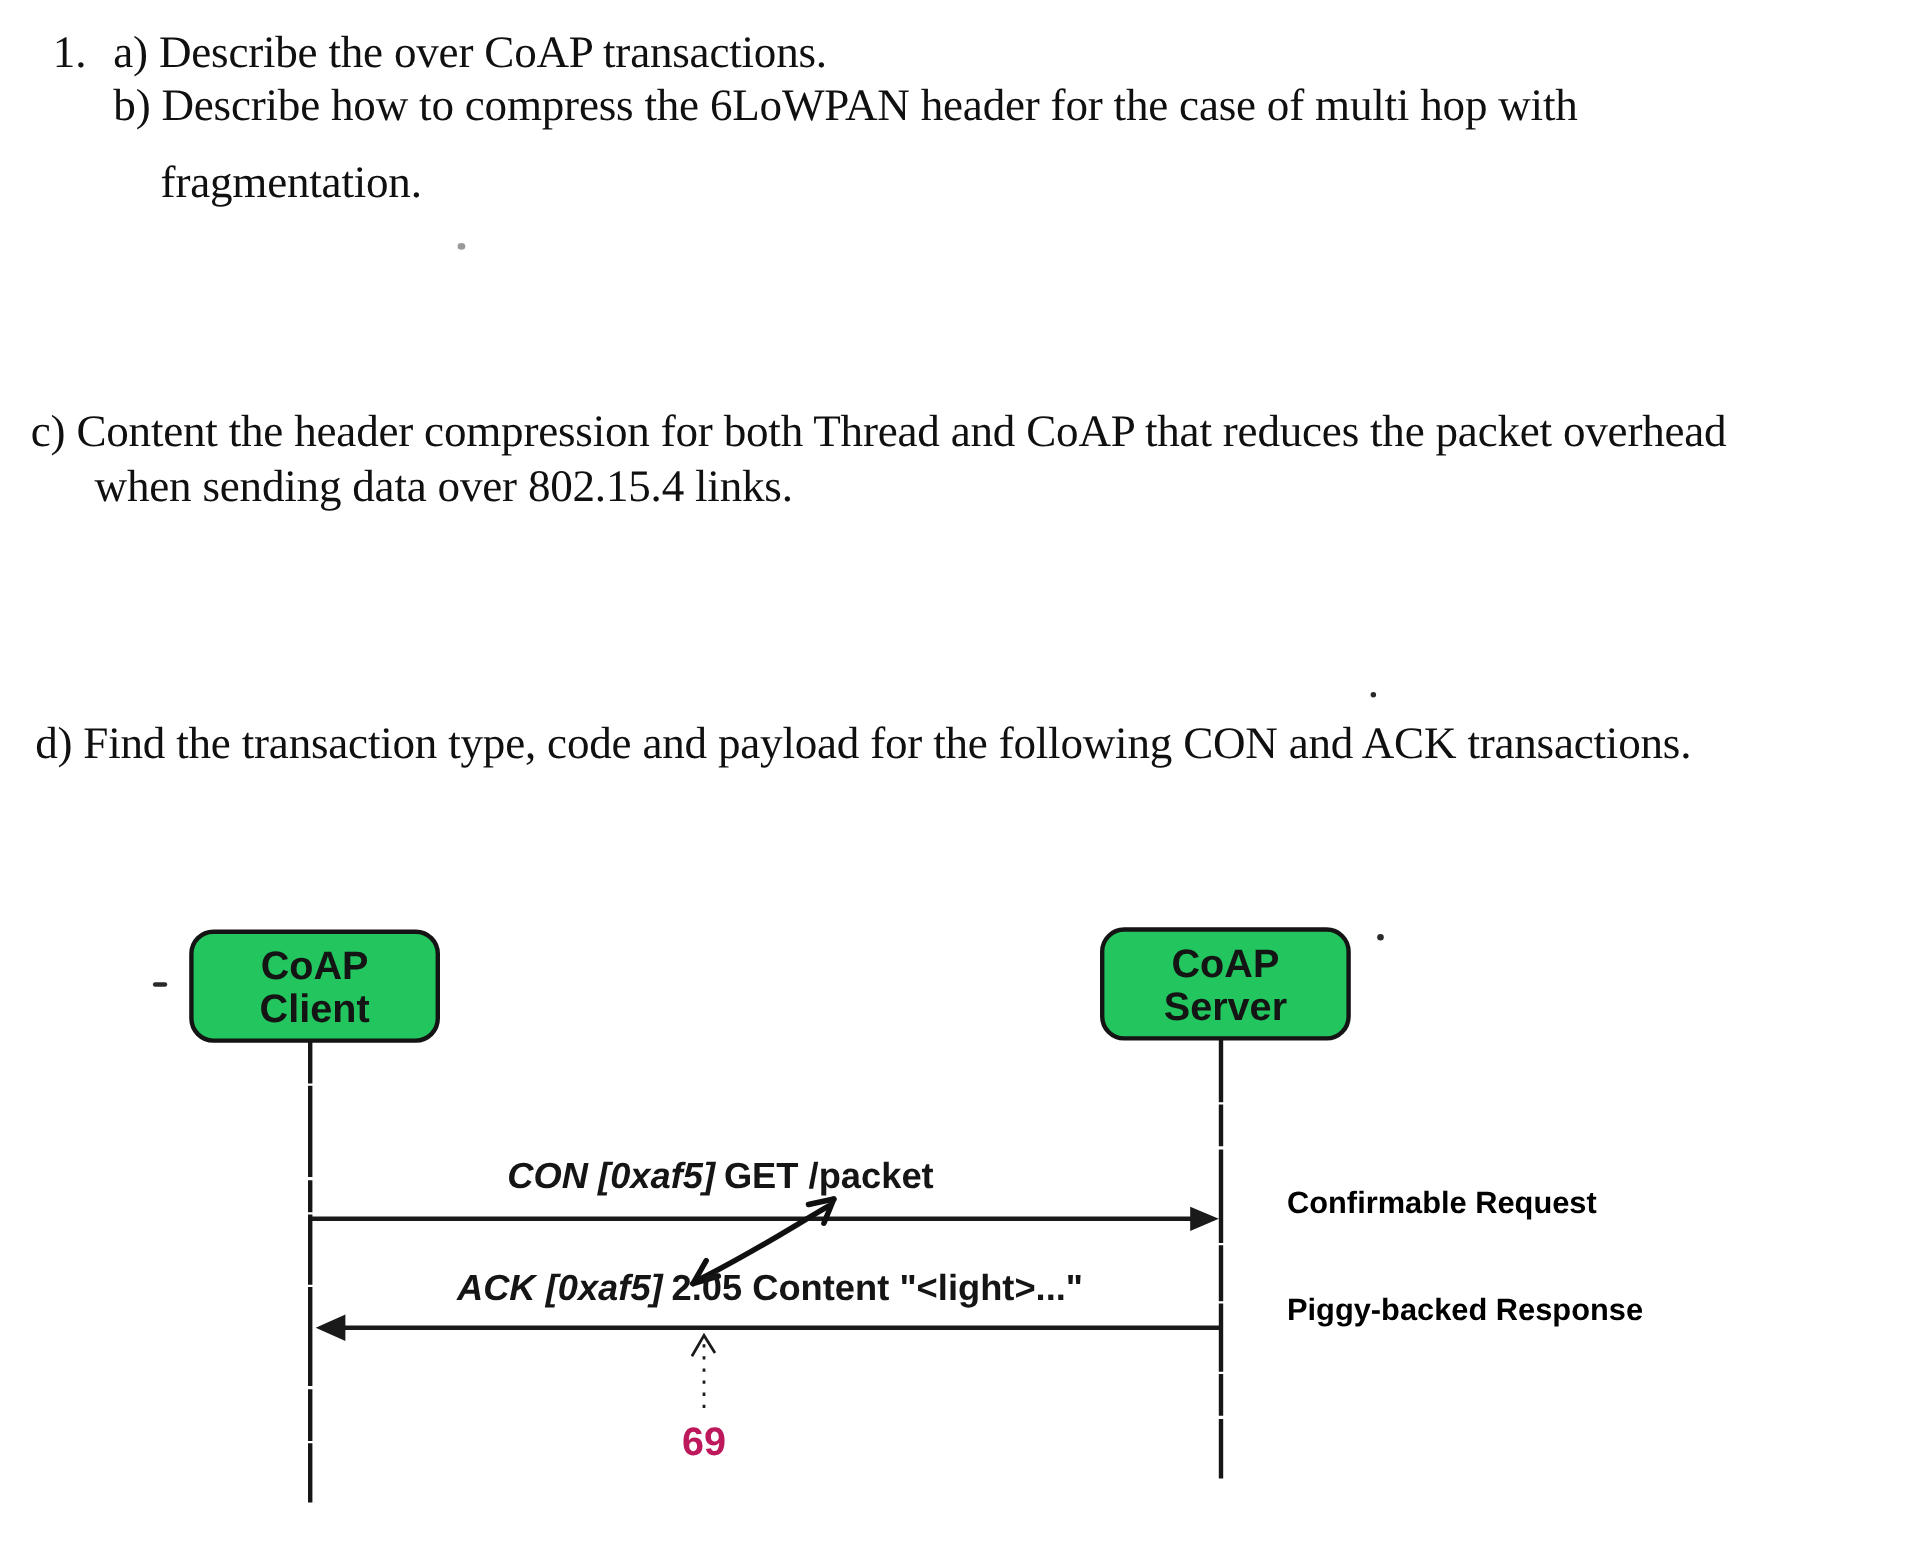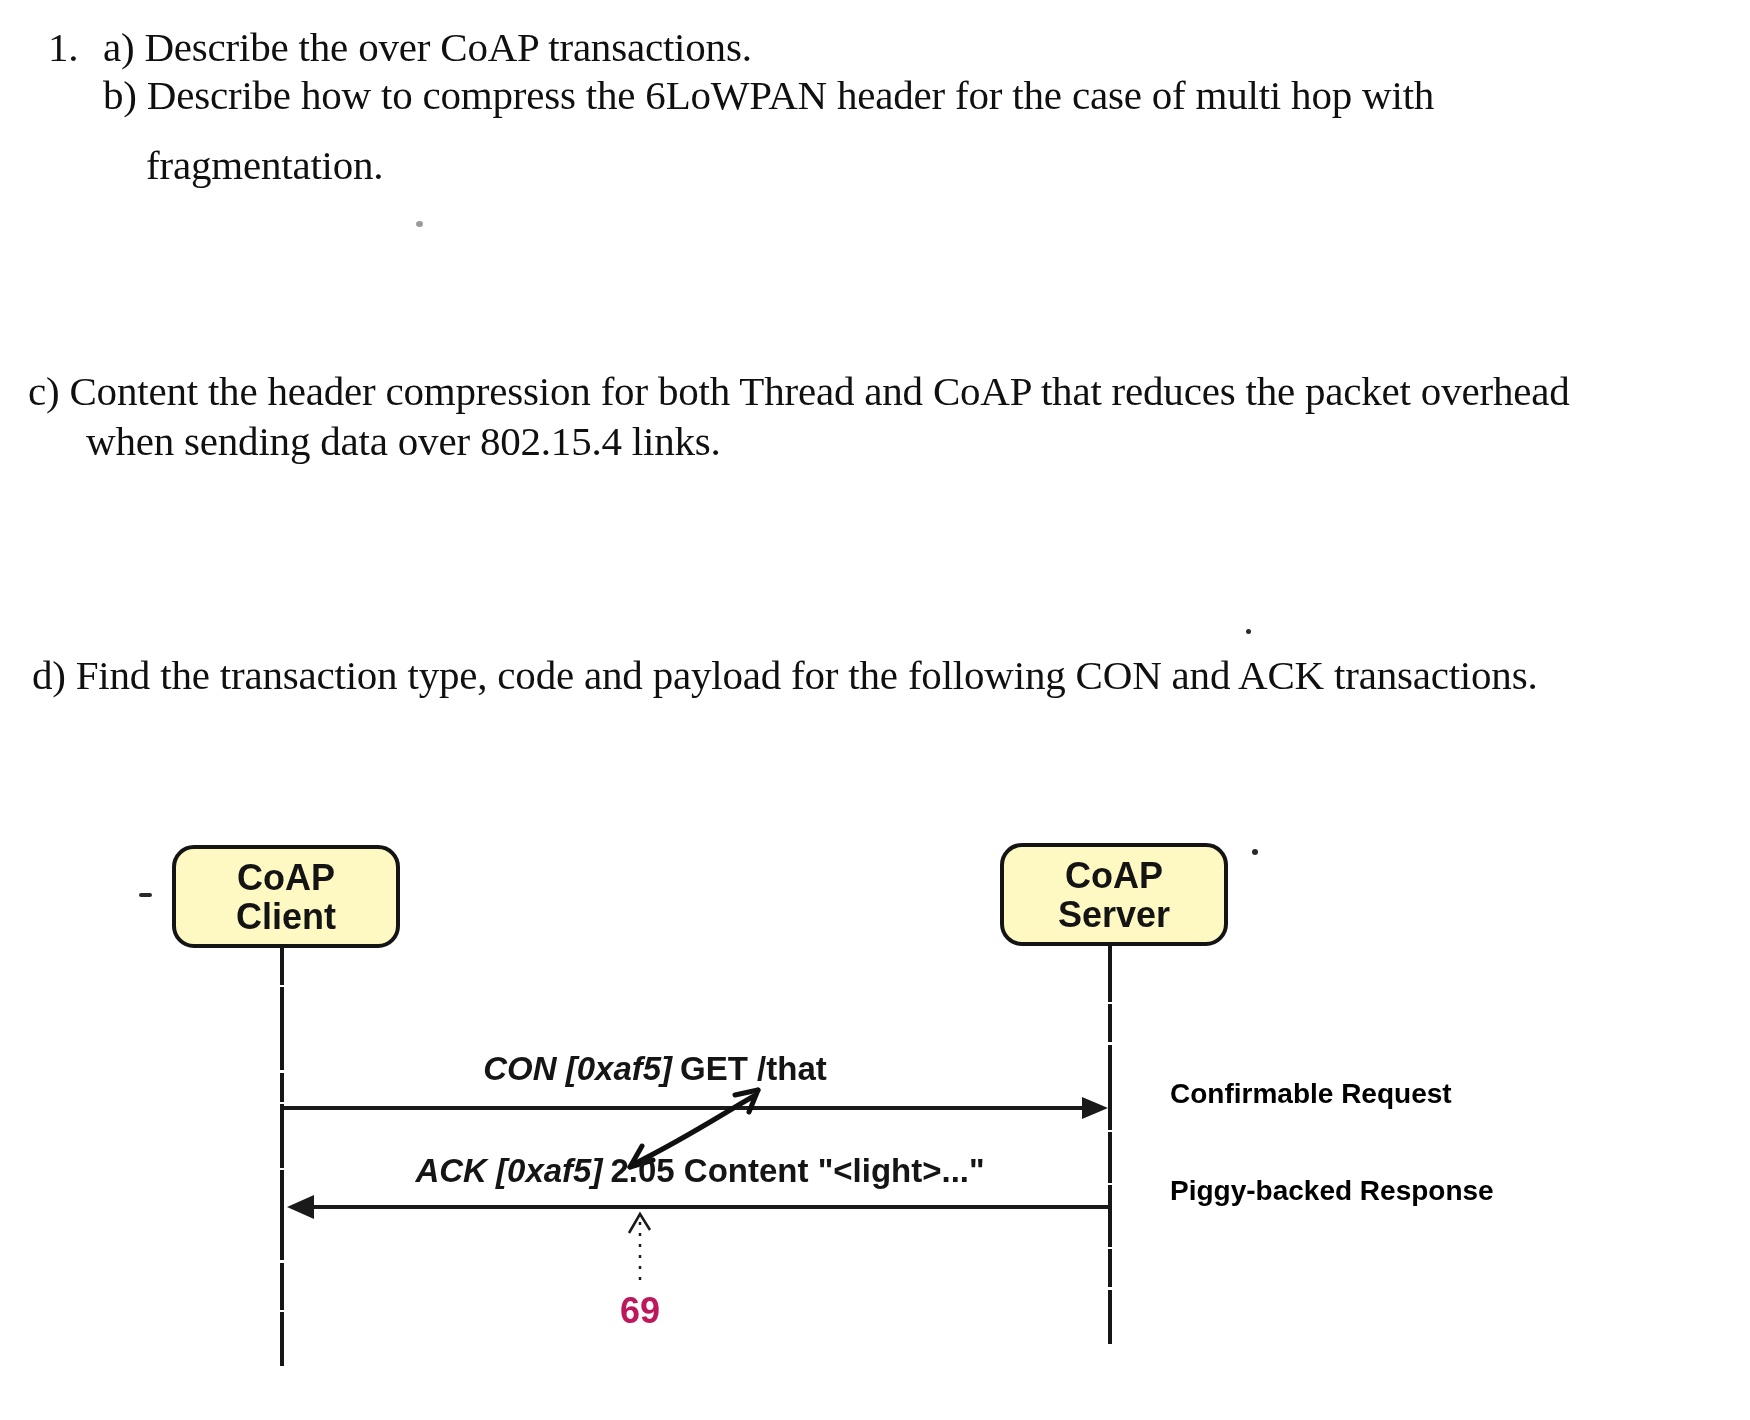--- a/index.html
+++ b/index.html
@@ -23,21 +23,21 @@
     line-height: 1.15;
   }
   .tline .qlabel { margin-right: 10px; }
 
   
   .actor-box {
     position: absolute;
     width: 220px; height: 95px;
     border: 4px solid #141414;
     border-radius: 22px;
-    background: #fef9c3;
+    background: #22c55e;
     display: flex; flex-direction: column;
     align-items: center; justify-content: center;
     font-family: "Liberation Sans", sans-serif;
     font-size: 36px; font-weight: 600;
     line-height: 39px;
     color: #141414;
   }
 
   svg.overlay { position: absolute; left: 0; top: 0; }
 
@@ -128,21 +128,21 @@
   <div class="actor-box" style="left:172px; top:845px;">
     <div>CoAP</div>
     <div>Client</div>
   </div>
   <div class="actor-box" style="left:1000px; top:843px;">
     <div>CoAP</div>
     <div>Server</div>
   </div>
 
   <div class="msg-label" style="left:655px; top:1050px;">
-    <span class="msg-prefix">CON [0xaf5]</span><span>GET /that</span>
+    <span class="msg-prefix">CON [0xaf5]</span><span>GET /packet</span>
   </div>
   <div class="msg-label" style="left:700px; top:1152px;">
     <span class="msg-prefix">ACK [0xaf5]</span><span>2.05 Content "&lt;light&gt;..."</span>
   </div>
 
   <div class="annotation" style="left:1170px; top:1078px;">Confirmable Request</div>
   <div class="annotation" style="left:1170px; top:1175px;text-align:right;">Piggy-backed Response</div>
 
   <div class="note-num" style="left:640px; top:1290px;">69</div>
 

